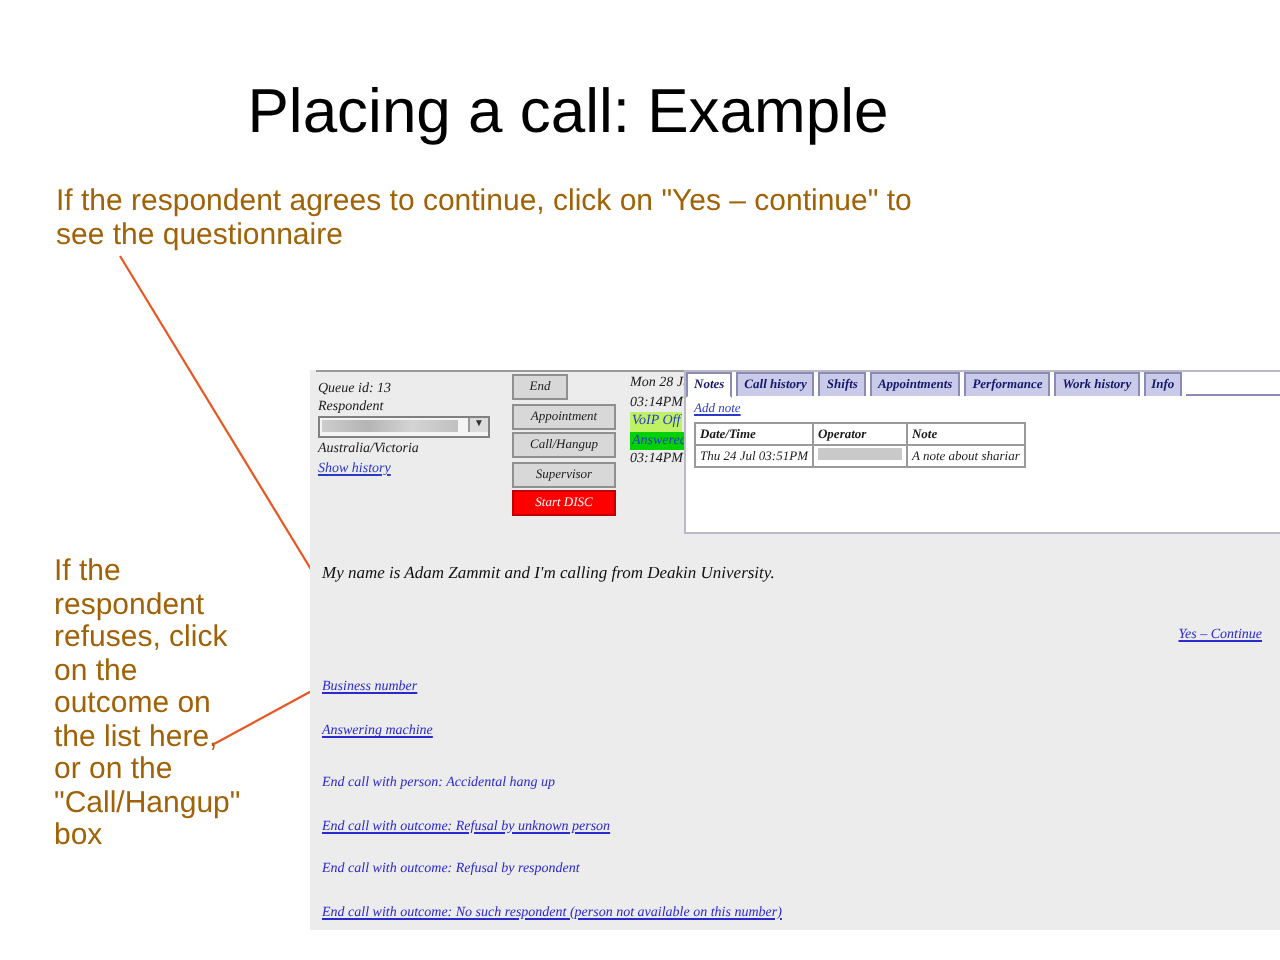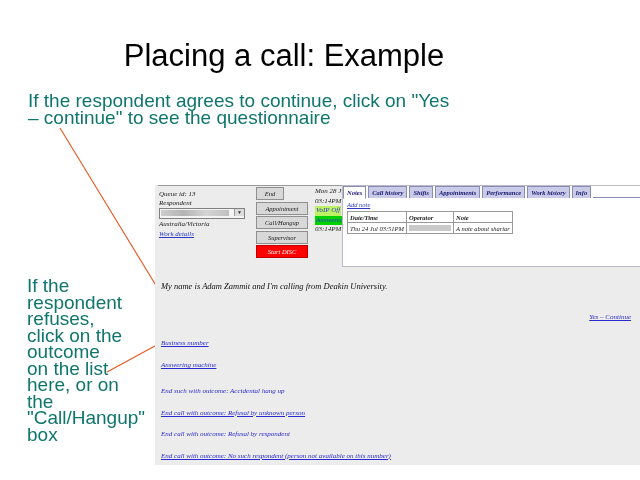--- a/index.html
+++ b/index.html
@@ -7,21 +7,21 @@
     width:640px;height:480px;position:relative;overflow:hidden;
     background:#ffffff;
     font-family:"Liberation Sans", sans-serif;
   }
   
   #slide-title{
     position:absolute;left:0;top:38px;width:568px;text-align:center;
     font-size:31px;font-weight:400;color:#000;letter-spacing:0px;
   }
   
-  .annot{position:absolute;color:#0f766e;font-size:19px;line-height:17px;}
+  .annot{position:absolute;color:#a16207;font-size:15px;line-height:17px;}
   #annot-top{left:28px;top:92px;width:430px;}
   #annot-left{left:27px;top:278px;width:96px;line-height:16.5px;}
 
   
   .arrow-svg{position:absolute;left:0;top:0;width:640px;height:480px;pointer-events:none;}
 
   
   #app-screenshot{
     position:absolute;left:155px;top:185px;width:485px;height:280px;
     background:#ececec;overflow:hidden;
@@ -134,21 +134,21 @@
 
     <div class="tiny" id="queue-id">Queue id: 13</div>
     <div class="tiny" id="respondent-label">Respondent</div>
 
     <div id="respondent-select">
       <div class="redact"></div>
       <div class="caret">▼</div>
     </div>
 
     <div class="tiny" id="tz-label">Australia/Victoria</div>
-    <div class="tiny" id="show-details">Work details</div>
+    <div class="tiny" id="show-details">Show history</div>
 
     <div id="btn-col">
       <div class="gbtn" id="btn-end">End</div>
       <div class="gbtn">Appointment</div>
       <div class="gbtn">Call/Hangup</div>
       <div class="gbtn">Supervisor</div>
       <div class="rbtn">Start DISC</div>
     </div>
 
     <div id="status-col">
@@ -193,20 +193,20 @@
   </div>
 
   <div id="script-block">
     <div class="script-line">My name is Adam Zammit and I'm calling from Deakin University.</div>
   </div>
 
   <div id="links-block">
     <a class="olink u" id="link-yes" href="#">Yes – Continue</a>
     <a class="olink u" id="link-business" href="#">Business number</a>
     <a class="olink u" id="link-answering" href="#">Answering machine</a>
-    <a class="olink n" href="#">End such with outcome: Accidental hang up</a>
+    <a class="olink n" href="#">End call with person: Accidental hang up</a>
     <a class="olink u" href="#">End call with outcome: Refusal by unknown person</a>
     <a class="olink n" href="#">End call with outcome: Refusal by respondent</a>
     <a class="olink u" href="#">End call with outcome: No such respondent (person not available on this number)</a>
 
   </div>
 
 </div>
 
 </body></html>

